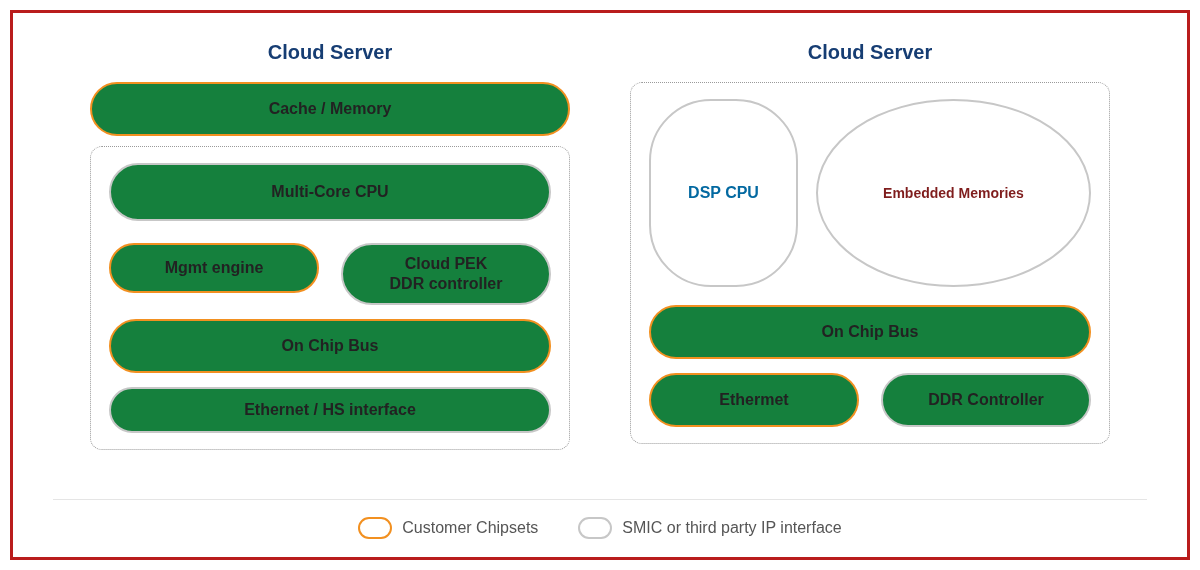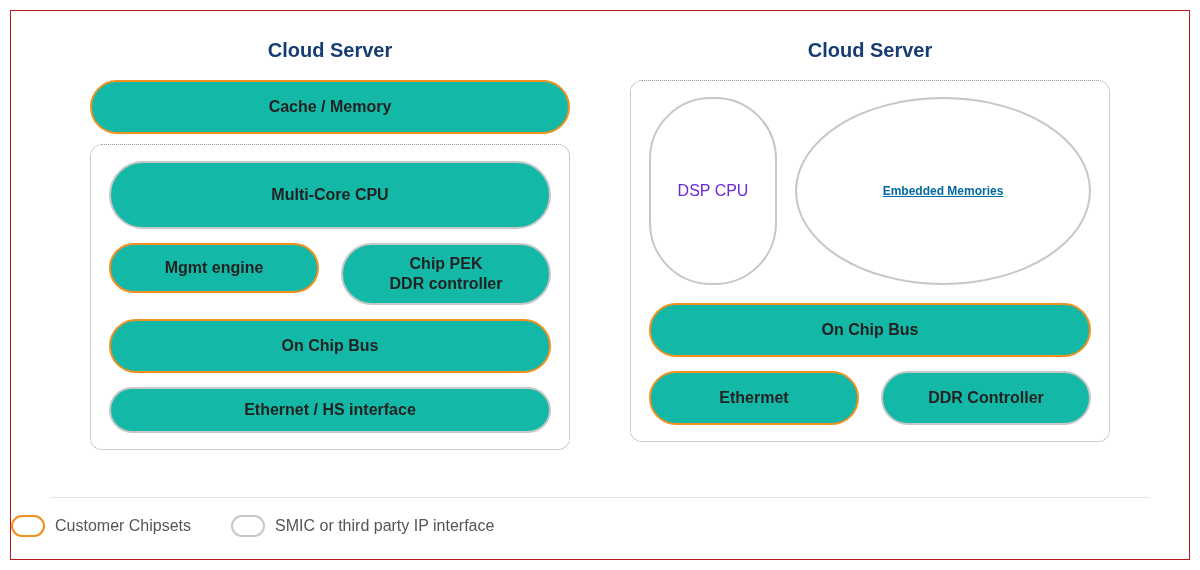--- a/index.html
+++ b/index.html
@@ -4,21 +4,21 @@
 <style>
   * { box-sizing: border-box; margin: 0; padding: 0; }
   body {
     font-family: Arial, Helvetica, sans-serif;
     background: #ffffff;
     width: 1200px;
     height: 570px;
     overflow: hidden;
   }
   .frame {
-    border: 1px solid #b91c1c;
+    border: 3px solid #b91c1c;
     width: 1180px;
     height: 550px;
     margin: 10px auto;
     padding: 28px 60px 4px 60px;
     position: relative;
   }
   .columns {
     display: flex;
     gap: 60px;
     justify-content: center;
@@ -35,76 +35,76 @@
   }
   .pill {
     border-radius: 999px;
     display: flex;
     align-items: center;
     justify-content: center;
     font-size: 16px;
     color: #222;
     font-weight: 600;
     text-align: center;
-    background: #14b8a6;
+    background: #15803d;
   }
   .orange { border: 2px solid #f29020; }
   .gray   { border: 2px solid #c7c7c7; }
 
   .dotted-box {
     border: 1px dotted #9a9a9a;
     border-radius: 12px;
     padding: 16px 18px;
     margin-top: 10px;
   }
 
   
   .l-cache { height: 54px; width: 100%; }
-  .l-cpu   { height: 68px; width: 100%; margin-bottom: 14px; }
+  .l-cpu   { height: 58px; width: 100%; margin-bottom: 22px; }
   .l-row2  { display: flex; gap: 22px; margin-bottom: 14px; }
   .l-mgmt  { flex: 1; height: 50px; }
   .l-ddr   { flex: 1; height: 62px; line-height: 1.25; }
   .l-bus   { height: 54px; width: 100%; margin-bottom: 14px; }
   .l-eth   { height: 46px; width: 100%; }
 
   
   .r-toprow { display: flex; gap: 18px; margin-bottom: 18px; align-items: stretch; }
   .r-dsp {
-    width: 128px;
+    width: 149px;
     height: 188px;
     border: 2.5px solid #c7c7c7;
     border-radius: 62px;
     display: flex; align-items: center; justify-content: center;
-    font-size: 16px; font-weight: 400; color: #6d28d9;
+    font-size: 16px; font-weight: 700; color: #0369a1;
   }
   .r-emem {
     flex: 1;
     height: 188px;
     border: 2.5px solid #c7c7c7;
     border-radius: 50% / 50%;
     display: flex; align-items: center; justify-content: center;
-    font-size: 12px; font-weight: 600; color: #0369a1; text-decoration: underline;
+    font-size: 14px; font-weight: 600; color: #7f1d1d;
   }
   .r-bus { height: 54px; width: 100%; margin-bottom: 14px; }
   .r-row2 { display: flex; gap: 22px; }
   .r-eth { flex: 1; height: 54px; }
   .r-ddr { flex: 1; height: 54px; }
 
   .divider {
     position: absolute;
     left: 40px; right: 40px;
     top: 486px;
     border-top: 1px solid #e5e5e5;
   }
   .legend {
     position: absolute;
     left: 0; right: 0;
     top: 504px;
     display: flex;
-    justify-content: flex-start;
+    justify-content: center;
     gap: 40px;
     align-items: center;
     font-size: 16px;
     color: #555;
   }
   .swatch {
     width: 34px; height: 22px;
     border-radius: 999px;
     display: inline-block;
     margin-right: 10px;
@@ -120,21 +120,21 @@
 <div class="frame">
   <div class="columns">
 
     <div class="col">
       <div class="title">Cloud Server</div>
       <div class="pill orange l-cache">Cache / Memory</div>
       <div class="dotted-box">
         <div class="pill gray l-cpu">Multi-Core CPU</div>
         <div class="l-row2">
           <div class="pill orange l-mgmt">Mgmt engine</div>
-          <div class="pill gray l-ddr" style="white-space:pre-line;">Chip PEK
+          <div class="pill gray l-ddr" style="white-space:pre-line;">Cloud PEK
 DDR controller</div>
         </div>
         <div class="pill orange l-bus">On Chip Bus</div>
         <div class="pill gray l-eth">Ethernet / HS interface</div>
       </div>
     </div>
 
     <div class="col">
       <div class="title">Cloud Server</div>
       <div class="dotted-box" style="margin-top:0;">

